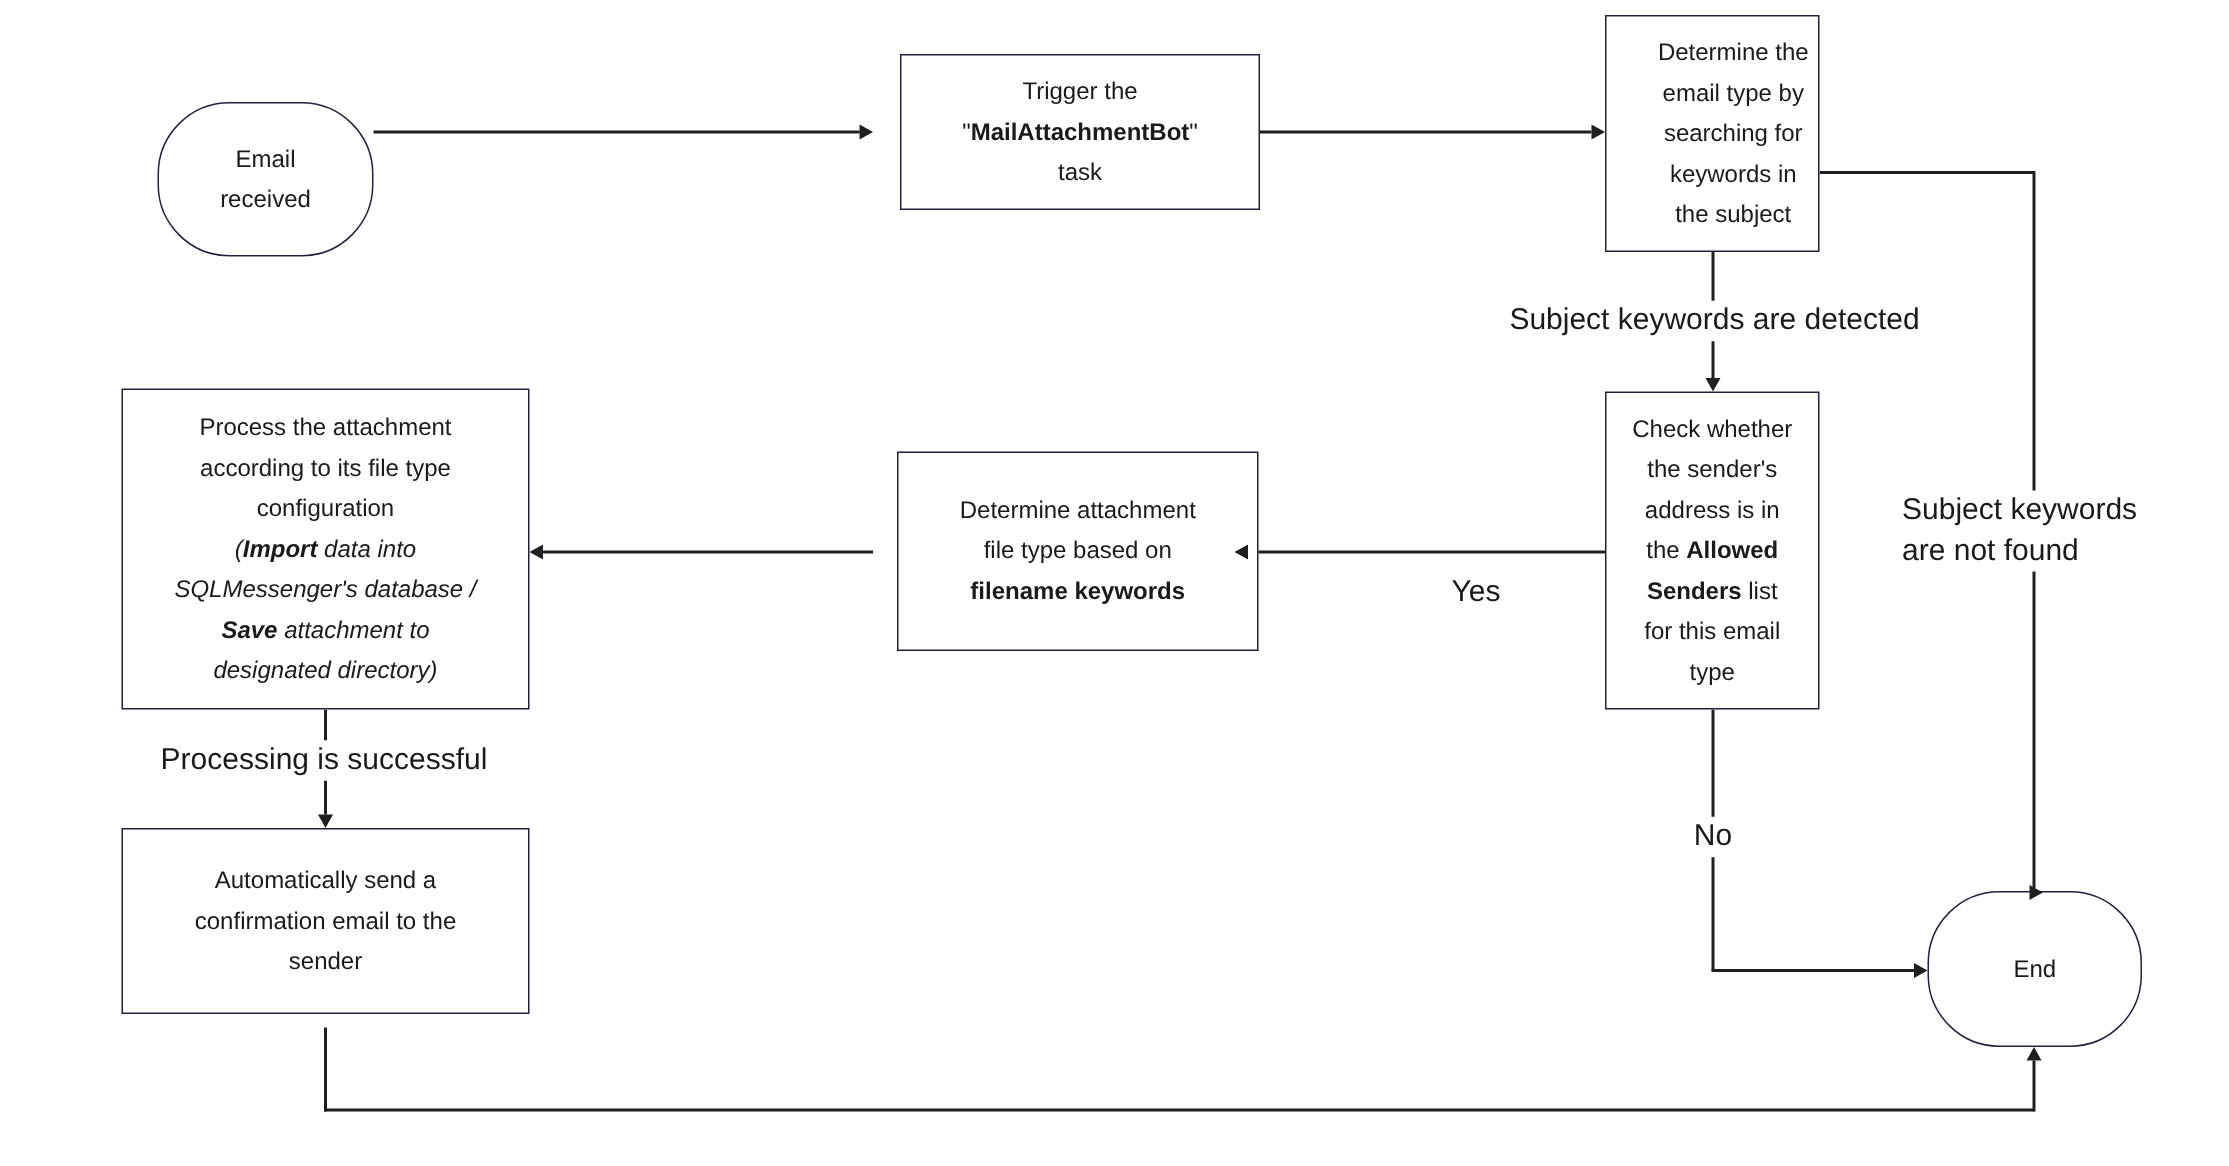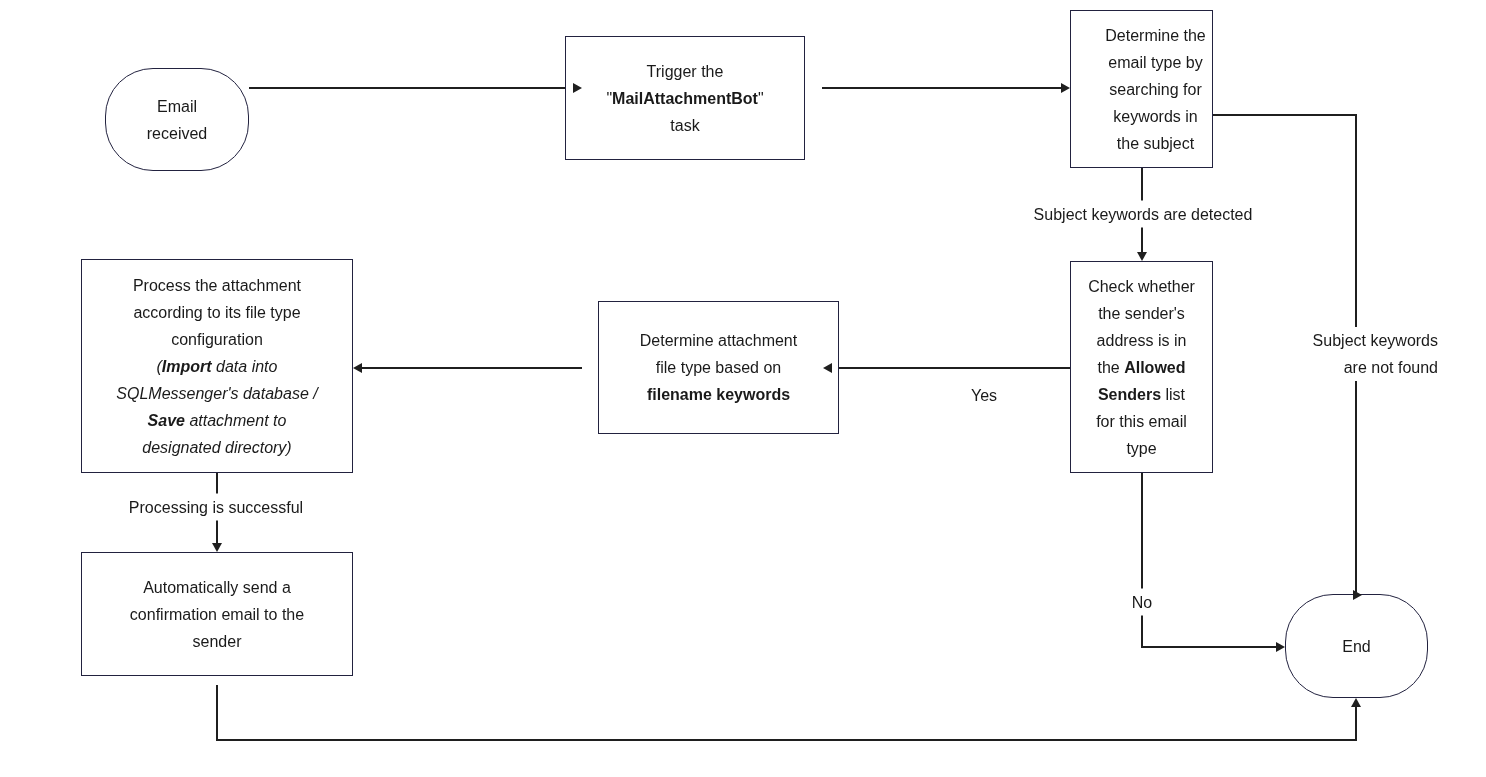--- a/index.html
+++ b/index.html
@@ -32,30 +32,30 @@
   .h{height:2px;}
   .v{width:2px;}
   .arrow{position:absolute;width:0;height:0;z-index:3;}
   .arrow.right{border-left:9px solid var(--line);border-top:5px solid transparent;border-bottom:5px solid transparent;}
   .arrow.left{border-right:9px solid var(--line);border-top:5px solid transparent;border-bottom:5px solid transparent;}
   .arrow.down{border-top:9px solid var(--line);border-left:5px solid transparent;border-right:5px solid transparent;}
   .arrow.up{border-bottom:9px solid var(--line);border-left:5px solid transparent;border-right:5px solid transparent;}
   .elabel{
     position:absolute;transform:translate(-50%,-50%);
     background:var(--bg);padding:0 6px;
-    font-size:16px;line-height:27px;
-    text-align:right;white-space:nowrap;z-index:4;
+    font-size:20px;line-height:27px;
+    text-align:left;white-space:nowrap;z-index:4;
   }
   .elabel.wrap{white-space:pre-line;width:170px;padding:0;}
   .b{font-weight:bold;}
   .i{font-style:italic;}
 
   
   #n-start{left:105px;top:36px;width:144px;height:103px;margin-top:32px;}
-  #n-trigger{left:565px;top:36px;width:240px;height:124px;}
+  #n-trigger{left:600px;top:36px;width:240px;height:104px;}
   #n-determine-type{left:1070px;top:10px;width:143px;height:158px;padding-left:28px;}
   #n-check-sender{left:1070px;top:261px;width:143px;height:212px;}
   #n-determine-file{left:582px;top:301px;width:241px;height:133px;margin-left:16px;}
   #n-process{left:81px;top:259px;width:272px;height:214px;}
   #n-send{left:81px;top:552px;width:272px;height:124px;}
   #n-end{left:1285px;top:594px;width:143px;height:104px;}
 
   
   #e1{top:87px;left:249px;width:324px;}
   #e2{top:87px;left:822px;width:239px;}
@@ -77,21 +77,21 @@
   #a4{left:1353px;top:590px;}
   #a5{left:823px;top:363px;}
   #a6{left:353px;top:363px;}
   #a7{left:1276px;top:642px;}
   #a8{left:212px;top:543px;}
   #a9{left:1351px;top:698px;}
 
   #l-detected{left:1143px;top:214px;}
   #l-notfound{left:1353px;top:354px;}
   #l-yes{left:984px;top:368px;margin-top:27px;}
-  #l-no{left:1142px;top:558px;margin-top:44px;}
+  #l-no{left:1142px;top:558px;}
   #l-processing{left:216px;top:507px;}
 </style>
 </head>
 <body>
 
 <div id="canvas">
 
   <div class="line h" id="e1"></div>
   <div class="line h" id="e2"></div>
   <div class="line v" id="e3"></div>

